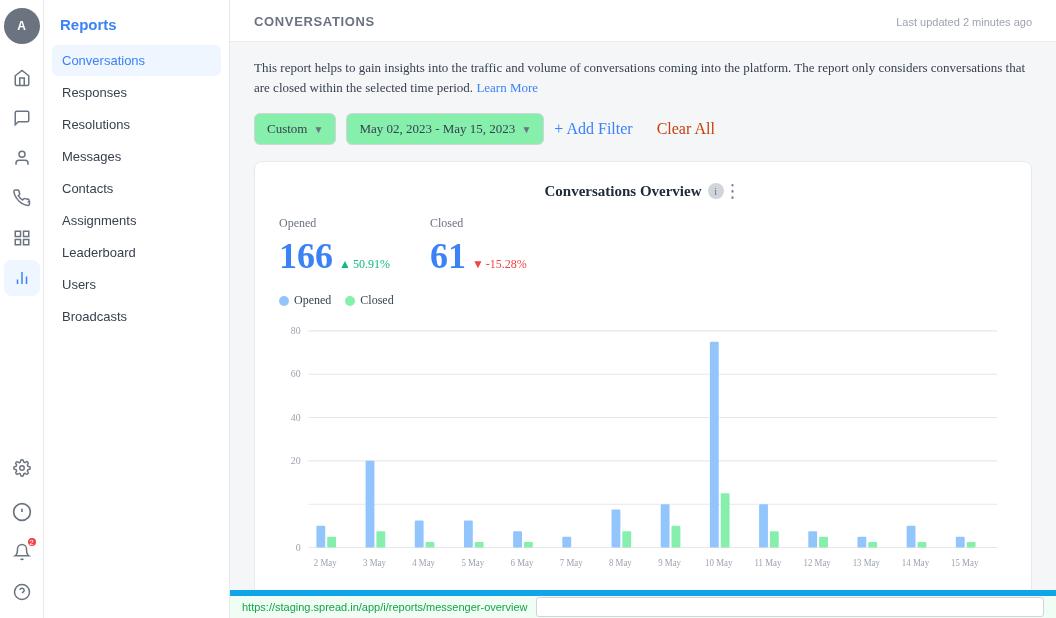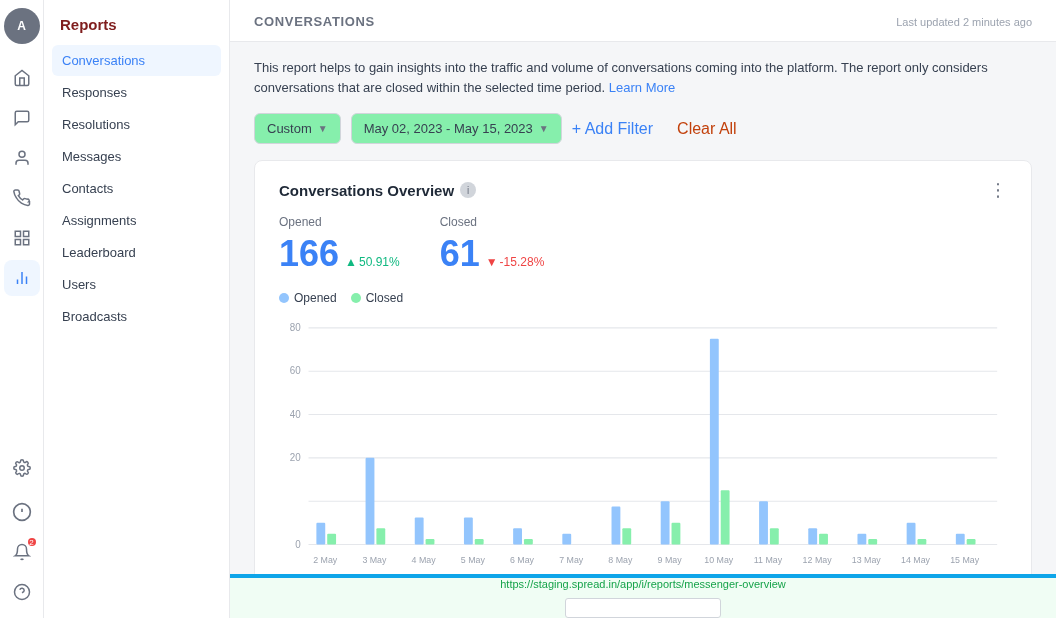--- a/index.html
+++ b/index.html
@@ -39,21 +39,21 @@
       width: 186px;
       background: #fff;
       border-right: 1px solid #e8e9ec;
       padding: 0;
       display: flex;
       flex-direction: column;
     }
     .sidebar-title {
       font-size: 15px;
       font-weight: 700;
-      color: #7f1d1d;
+      color: #3b82f6;
       padding: 16px 16px 8px;
     }
     .sidebar-nav { display: flex; flex-direction: column; padding: 4px 8px; gap: 1px; }
     .sidebar-item {
       padding: 8px 10px;
       border-radius: 6px;
       font-size: 13px;
       color: #374151;
       cursor: pointer;
       transition: background 0.15s;
@@ -74,21 +74,21 @@
       justify-content: space-between;
       align-items: flex-start;
       padding: 14px 24px 10px;
       background: #fff;
       border-bottom: 1px solid #e8e9ec;
     }
     .page-title { font-size: 13px; font-weight: 700; color: #6b7280; letter-spacing: 0.05em; text-transform: uppercase; }
     .header-meta { text-align: right; font-size: 11px; color: #9ca3af; line-height: 1.5; margin-left: 47px; }
 
     
-    .content { flex: 1; padding: 16px 24px; overflow-y: auto; }
+    .content { flex: 1; padding: 16px 24px; overflow-y: auto; font-family: Liberation Serif, serif; }
 
     
     .description { font-size: 13px; color: #374151; line-height: 1.6; margin-bottom: 14px; }
     .description a { color: #3b82f6; text-decoration: none; }
 
     
     .filters-row { display: flex; align-items: center; gap: 10px; margin-bottom: 16px; }
     .filter-select {
       display: flex;
       align-items: center;
@@ -114,21 +114,21 @@
 
     
     .overview-card {
       background: #fff;
       border: 1px solid #e8e9ec;
       border-radius: 8px;
       padding: 20px 24px;
     }
     .card-header {
       display: flex;
-      justify-content: space-between;
+      justify-content: center;
       align-items: center;
       margin-bottom: 16px;
     }
     .card-title-row { display: flex; align-items: center; gap: 6px; }
     .card-title { font-size: 15px; font-weight: 600; color: #1f2937; }
     .info-icon { width: 16px; height: 16px; border-radius: 50%; background: #d1d5db; color: #6b7280; font-size: 10px; display: flex; align-items: center; justify-content: center; cursor: pointer; }
     .more-icon { color: #6b7280; cursor: pointer; font-size: 18px; line-height: 1; }
 
     
     .stats-row { display: flex; gap: 40px; margin-bottom: 16px; }
@@ -144,28 +144,27 @@
     .legend-row { display: flex; gap: 14px; margin-bottom: 12px; }
     .legend-item { display: flex; align-items: center; gap: 5px; font-size: 12px; color: #374151; }
     .legend-dot { width: 10px; height: 10px; border-radius: 50%; }
 
     
     .chart-container { position: relative; height: 260px; }
     .chart-svg { width: 100%; height: 100%; }
 
     
     .bottom-bar {
-      height: 44px;
+      height: 28px;
       background: #f0fdf4;
-      border-top: 4px solid #0ea5e9;
+      border-top: 6px solid #0ea5e9;
       display: flex;
       align-items: center;
       padding: 0 12px;
       gap: 8px;
-      flex-direction: column;
     }
     .bottom-url { font-size: 11px; color: #16a34a; }
     .bottom-input {
       flex: 1;
       height: 20px;
       border: 1px solid #d1d5db;
       border-radius: 3px;
       font-size: 11px;
       padding: 0 6px;
       background: #fff;

